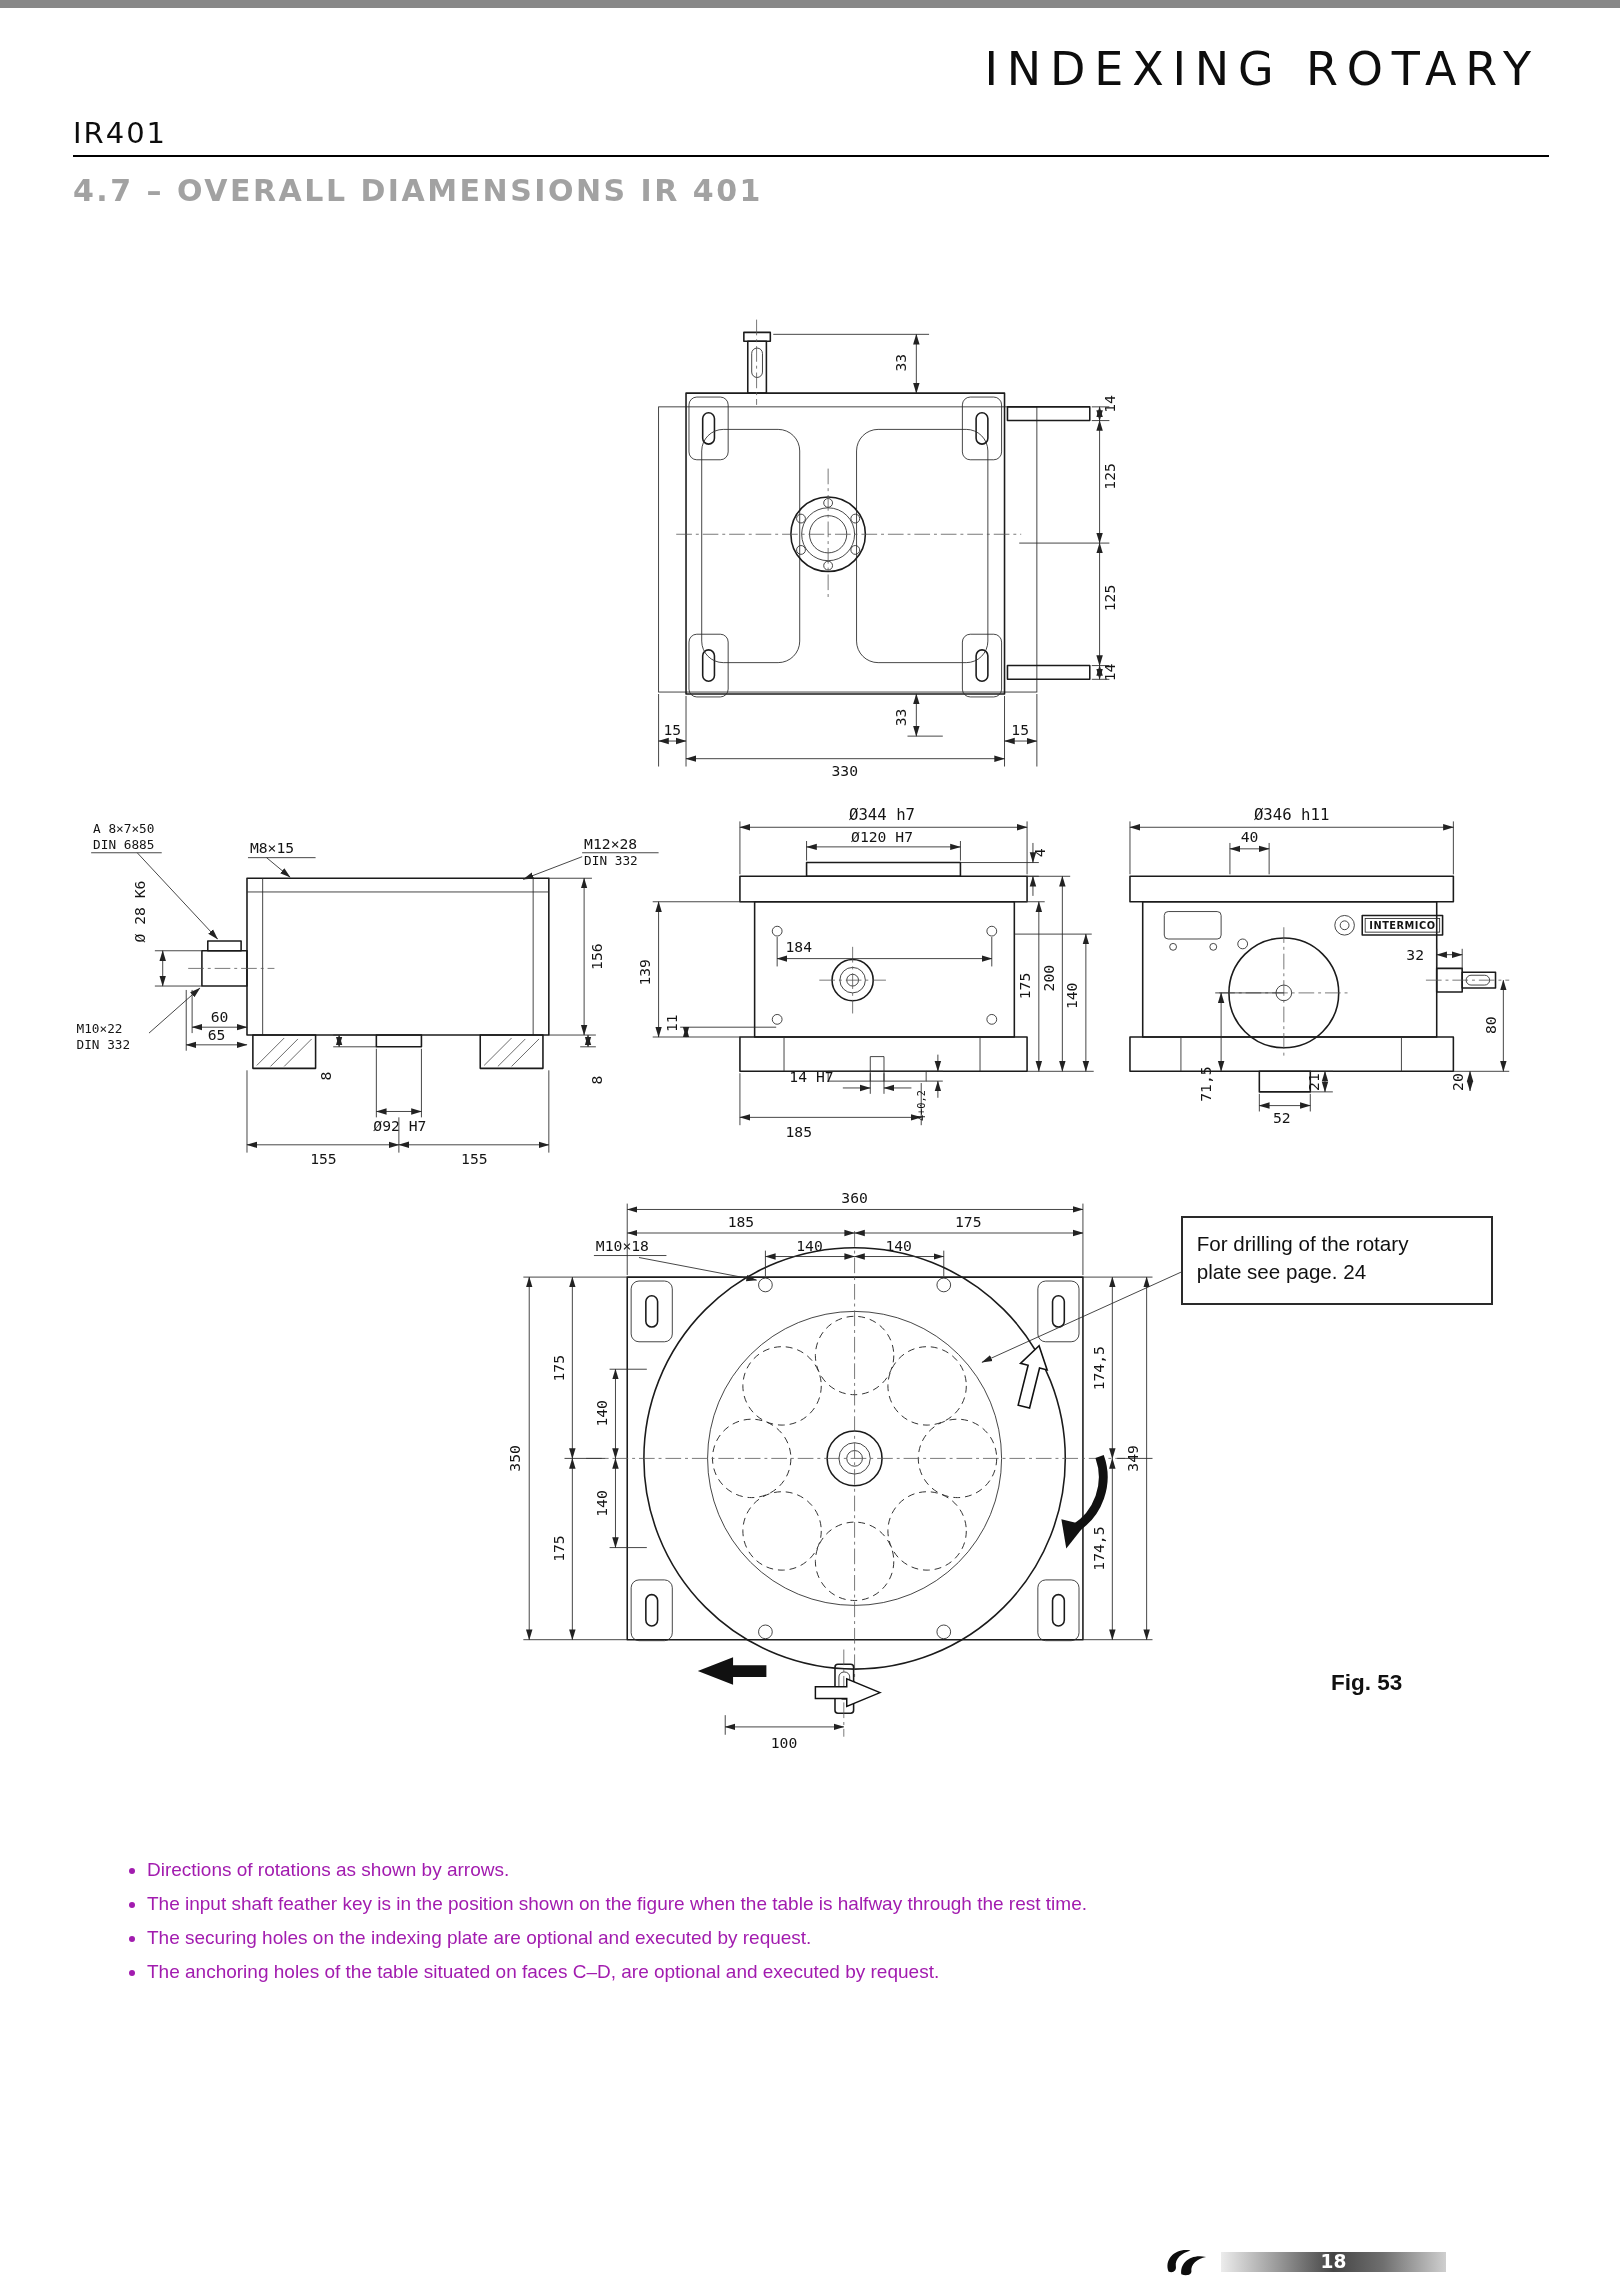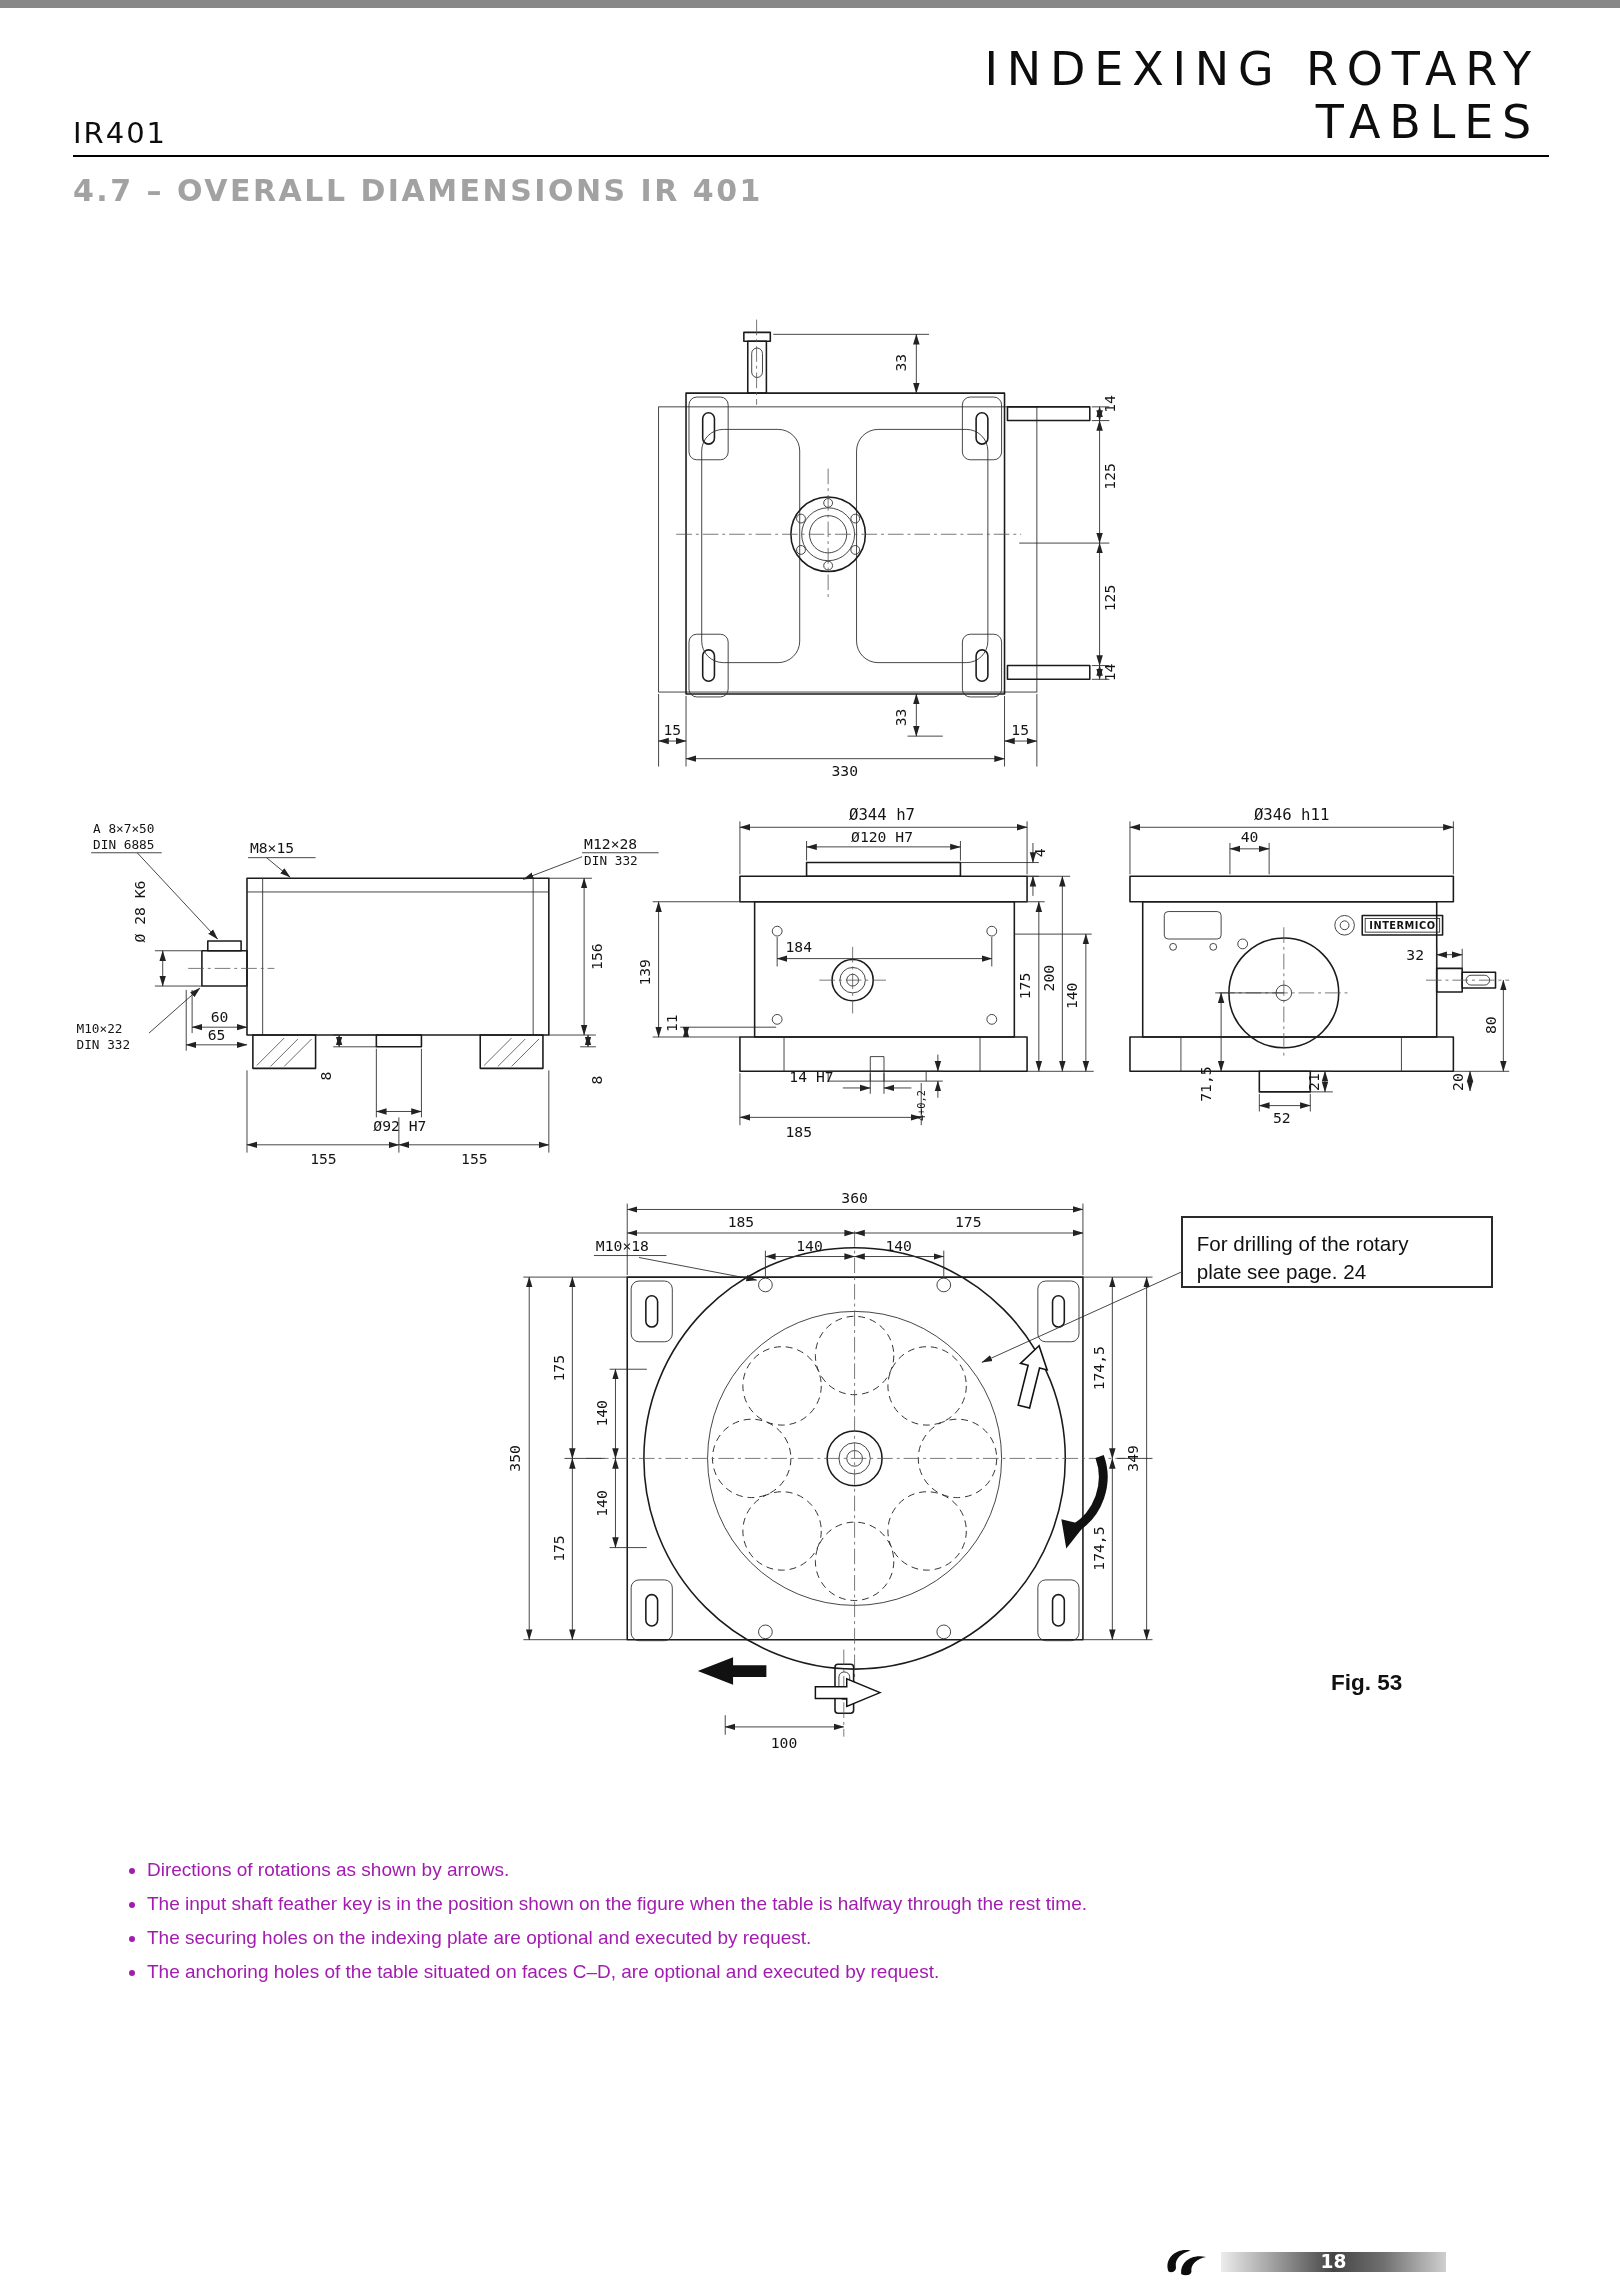--- a/index.html
+++ b/index.html
@@ -22,21 +22,21 @@
   svg .dl{font-size:16px;}
   svg .dt{font-size:10.5px;}
   svg .dbrand{font-size:10px;font-weight:bold;letter-spacing:.5px;font-family:"DejaVu Sans",sans-serif;}
   svg .ln{stroke:#1b1b1b;stroke-width:1.6;fill:none;stroke-linejoin:round;}
   svg .th{stroke:#2e2e2e;stroke-width:.9;fill:none;}
   svg .dim{stroke:#2e2e2e;stroke-width:.9;fill:none;}
   svg .cl{stroke:#555;stroke-width:.8;fill:none;stroke-dasharray:16 4 3 4;}
   svg .dsh{stroke:#2e2e2e;stroke-width:1;fill:none;stroke-dasharray:7 5;}
   svg .hat{stroke:#444;stroke-width:.8;}
   
-  .callout{position:absolute;left:1181px;top:1208px;width:312px;height:72px;border:2px solid #2a2a2a;
+  .callout{position:absolute;left:1181px;top:1208px;width:312px;height:89px;border:2px solid #2a2a2a;
            background:#fff;box-sizing:border-box;padding:11.8px 13.7px;font-size:20.6px;line-height:1.38;}
   .fig-label{position:absolute;left:1331px;top:1662px;font-weight:bold;font-size:22.5px;}
   
   .notes{position:absolute;left:110px;top:1849px;width:1392px;}
   .notes-heading{font-family:"DejaVu Sans",sans-serif;font-weight:bold;font-size:28px;
                  letter-spacing:1px;margin:0 0 11.8px 0;}
   .notes ul{margin:0;padding-left:37px;}
   .notes li{font-size:19px;line-height:1.32;margin-bottom:8.8px;color:#a21caf;}
   
   .footer{position:absolute;left:1160px;top:2237px;width:286px;height:33px;display:flex;align-items:center;}
@@ -46,21 +46,20 @@
   .page-num{position:absolute;left:50%;top:50%;transform:translate(-50%,-52%);
             color:#fff;font-weight:bold;font-size:18.6px;font-family:"DejaVu Sans",sans-serif;}
 </style>
 </head>
 <body>
 
 <div class="page">
 
   <div class="doc-title">
     <div>INDEXING ROTARY</div>
-    <div>TABLES</div>
   </div>
   <div class="model">IR401</div>
   <div class="h-rule"></div>
   <div class="section-title">4.7 – OVERALL DIAMENSIONS IR 401</div>
 
   <svg class="drawing" width="1620" height="1764" viewBox="0 0 1653 1800">
     <defs>
       <marker id="ar" viewBox="0 0 10 6" markerWidth="11" markerHeight="8" refX="9.5" refY="3" orient="auto-start-reverse" markerUnits="userSpaceOnUse">
         <path d="M0,0 L10,3 L0,6 Z" fill="#222"></path>
       </marker>

